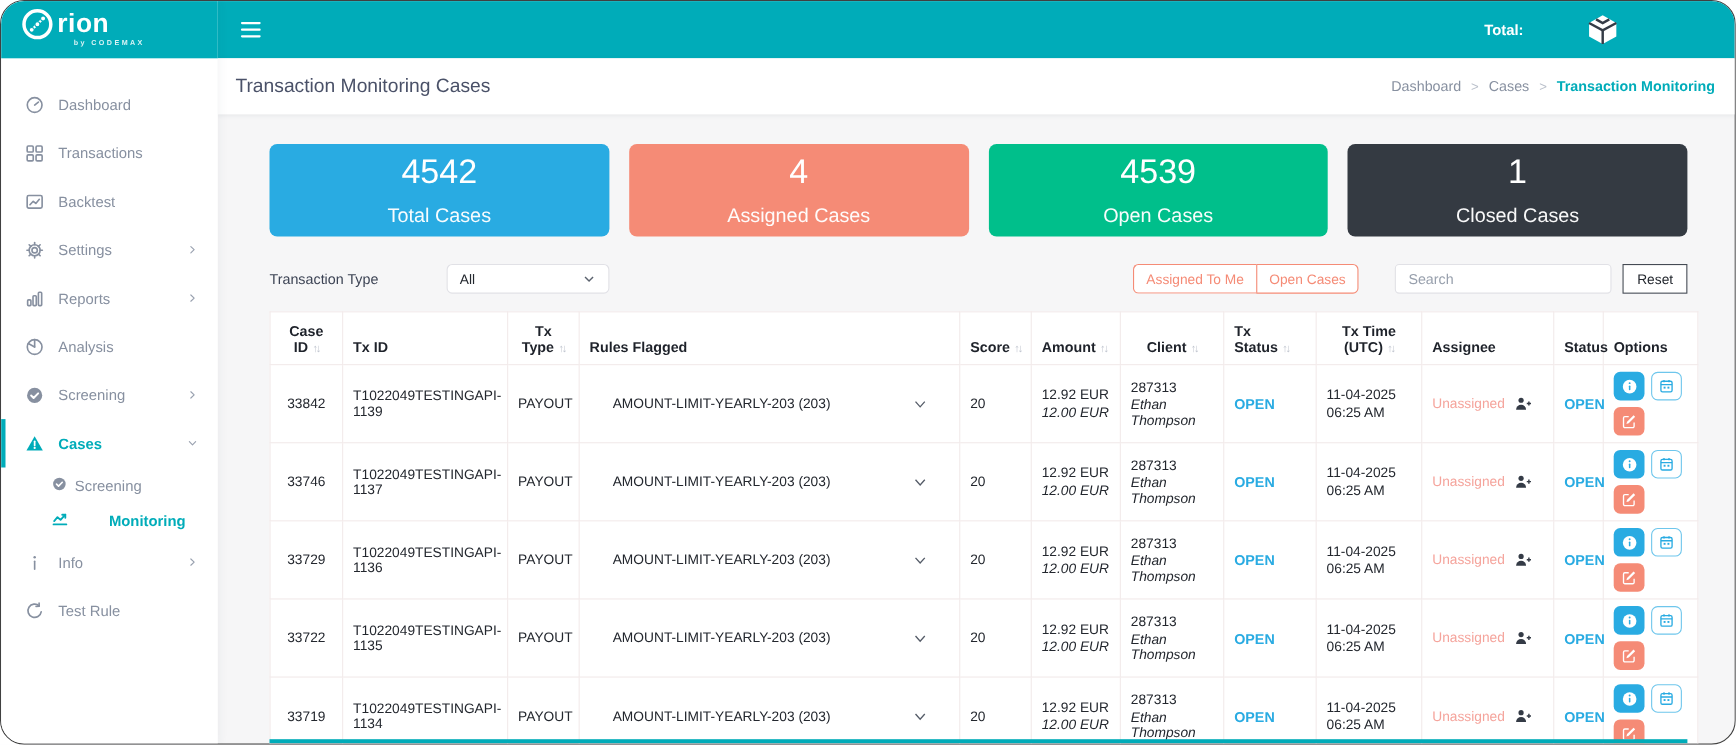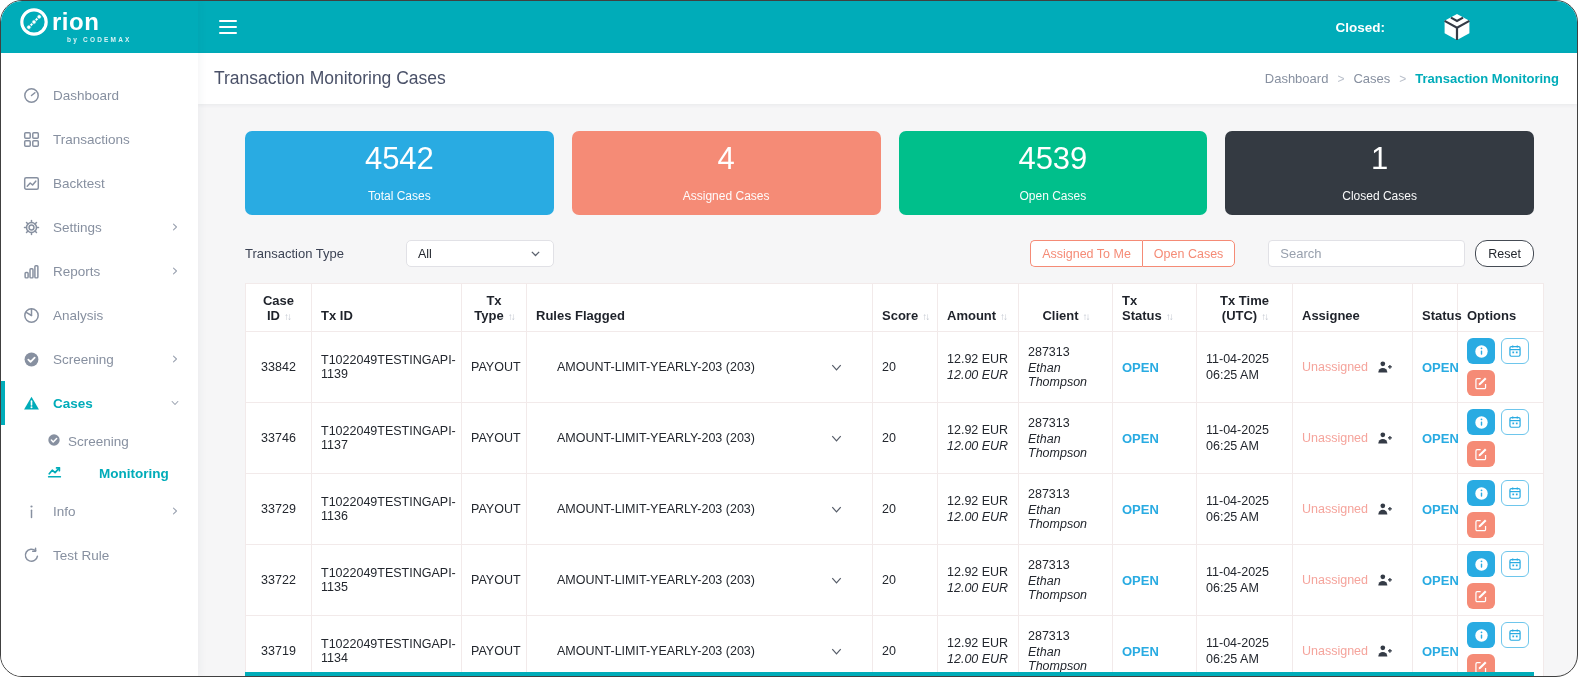--- a/index.html
+++ b/index.html
@@ -35,33 +35,33 @@
   .page-title{ font-size:17.5px; color:#4a5168; font-weight:400;}
   .breadcrumb{ margin-left:auto; display:flex; align-items:center; gap:9px; font-size:13px;}
   .crumb{ color:#8790a0;}
   .crumb.active{ color:#00acb9; font-weight:700;}
   .crumb-sep{ color:#b9bfca; font-size:12px;}
   .content{ flex:1; padding:27px 43px 0 47px; position:relative; overflow:hidden;}
   
   .stat-cards{ display:grid; grid-template-columns:repeat(4,1fr); gap:18px; margin-bottom:25px;}
   .stat-card{ height:84px; border-radius:7px; color:#fff; display:flex; flex-direction:column; align-items:center; justify-content:center; gap:15px;}
   .stat-value{ font-size:31px; font-weight:400; line-height:1;}
-  .stat-label{ font-size:12px; opacity:.97;text-align:right;}
+  .stat-label{ font-size:18px; opacity:.97;text-align:right;}
   
   .filter-row{ display:flex; align-items:center; margin-bottom:16px; height:27px;}
   .ft-label{ font-size:13px; color:#3c4354; margin-right:62px;}
   .select{ width:148px; height:27px; border:1px solid #e1e1e6; border-radius:5px; background:#fff; display:flex; align-items:center; justify-content:space-between; padding:0 11px; font-size:12.5px; color:#23272e; cursor:pointer;}
   .f-spacer{ flex:1;}
   .pill-group{ display:flex; margin-right:33px;}
   .pill-btn{ height:27px; padding:0 11px; background:#fff; border:1px solid #f58b76; color:#f58b76; font-size:12.5px; font-family:inherit; cursor:pointer;}
   .pill-btn:first-child{ border-radius:5px 0 0 5px; border-right:none;}
   .pill-btn:last-child{ border-radius:0 5px 5px 0;}
   .search-input{ width:197px; height:27px; border:1px solid #e1e1e6; border-radius:4px; padding:0 11px; font-size:13px; color:#333; font-family:inherit; margin-right:10px; outline:none;}
   .search-input::placeholder{ color:#98a0ad;}
-  .reset-btn{ height:27px; padding:0 12px; background:#fff; border:1px solid #454b54; border-radius:12px; font-size:12.5px; color:#23272e; font-family:inherit; font-weight:500; cursor:pointer;}
+  .reset-btn{ height:27px; padding:0 12px; background:#fff; border:1px solid #454b54; border-radius:0; font-size:12.5px; color:#23272e; font-family:inherit; font-weight:500; cursor:pointer;}
   
   table{ width:100%; border-collapse:collapse; background:#fff; table-layout:fixed; border:1px solid #f2eaea;}
   th,td{ border:1px solid #f2eaea; }
   th{ height:48px; vertical-align:bottom; padding:5px 9px 8px 9px; font-size:13px; color:#1e222a; text-align:left; font-weight:700;}
   th.c,td.c{ text-align:center;}
   .sort-ic{ color:#c0c5cf; font-size:10px; letter-spacing:-2px; font-weight:400; margin-left:4px; white-space:nowrap;}
   td{ height:67px; padding:6px 9px; font-size:12.5px; color:#23272e; vertical-align:middle;}
   td .sub-line{ margin-top:2px;}
   .em{ font-style:italic;}
   .open-txt{ color:#29abe2; font-weight:700; font-size:13px;}
@@ -245,21 +245,21 @@
 
   <div class="main">
 
     <header class="topbar">
       <div class="burger">
           <span></span>
           <span></span>
           <span></span>
         </div>
       <div class="top-right">
-        <span class="system-label">Closed:</span>
+        <span class="system-label">Total:</span>
         <svg width="32" height="30" viewBox="0 0 24 23">
           <polygon points="12,1.5 21.5,6.8 21.5,16.2 12,21.5 2.5,16.2 2.5,6.8" fill="#ffffff"></polygon>
           <polyline points="2.5,6.8 12,12 21.5,6.8" fill="none" stroke="#343b46" stroke-width="1.7"></polyline>
           <line x1="12" y1="12" x2="12" y2="21.5" stroke="#343b46" stroke-width="1.7"></line>
           <polyline points="7.4,4.3 12,6.9 16.6,4.3" fill="none" stroke="#343b46" stroke-width="1.7"></polyline>
         </svg>
       </div>
     </header>
 
     <div class="page-head">

